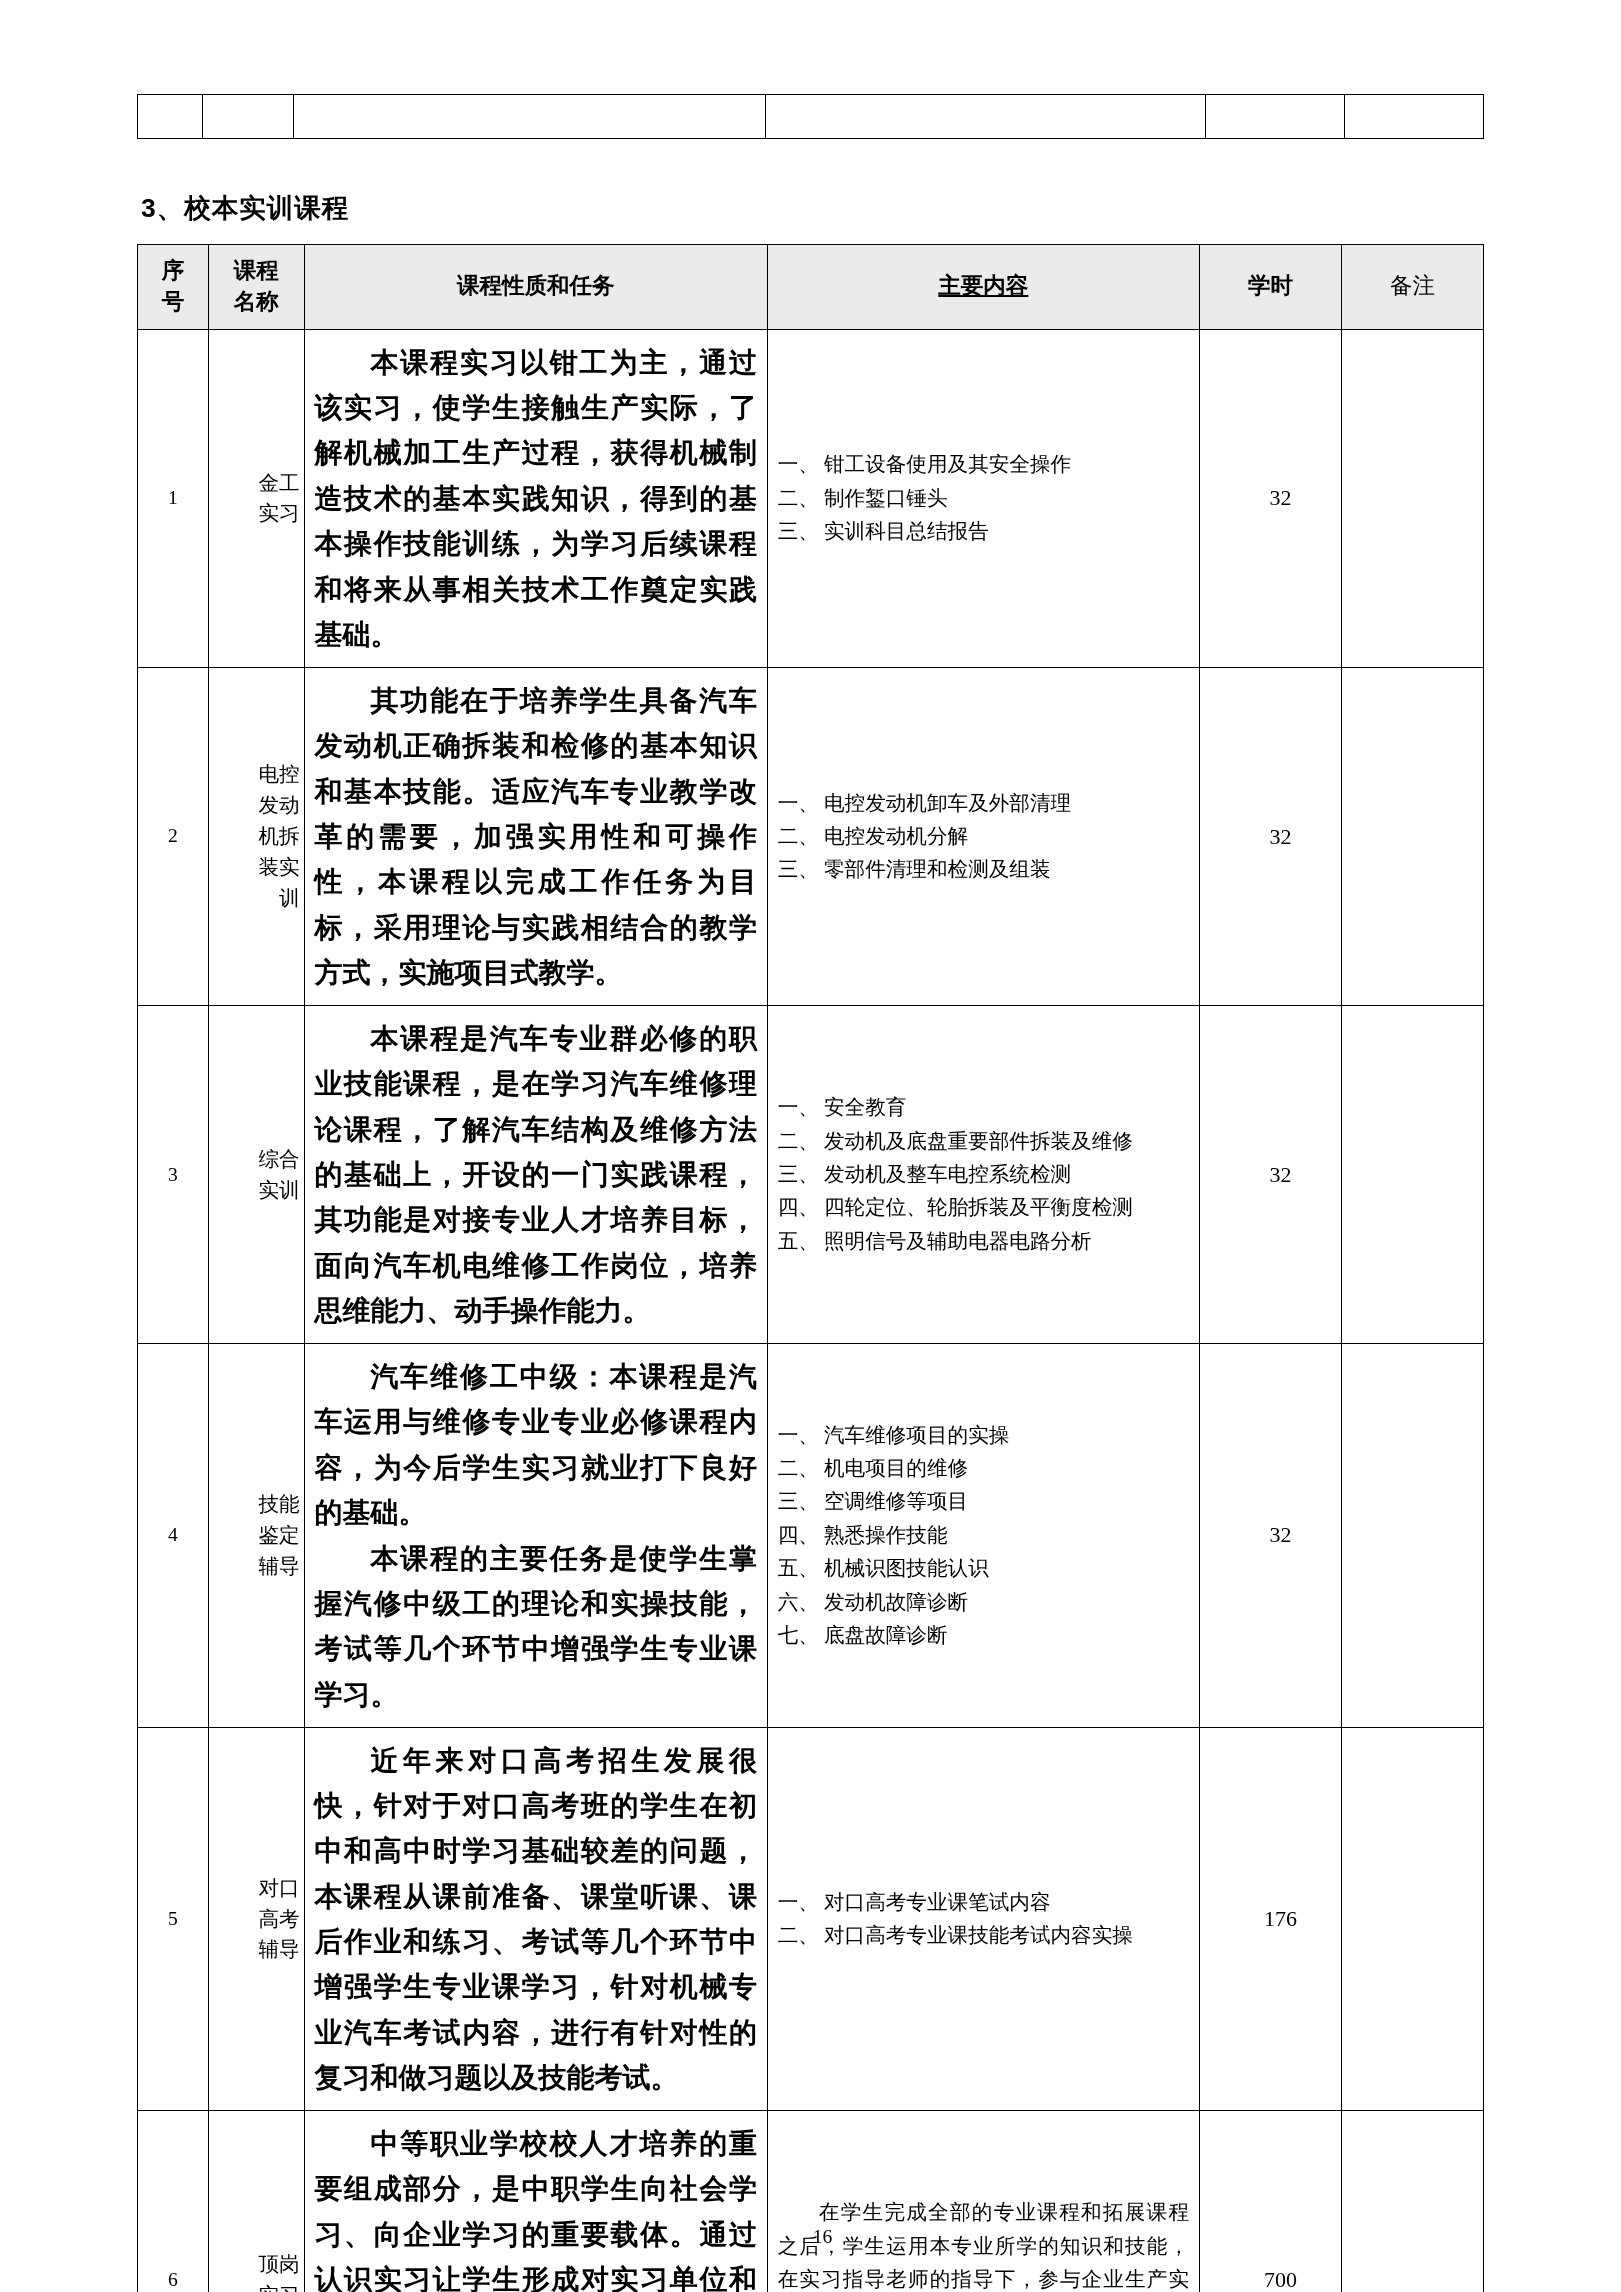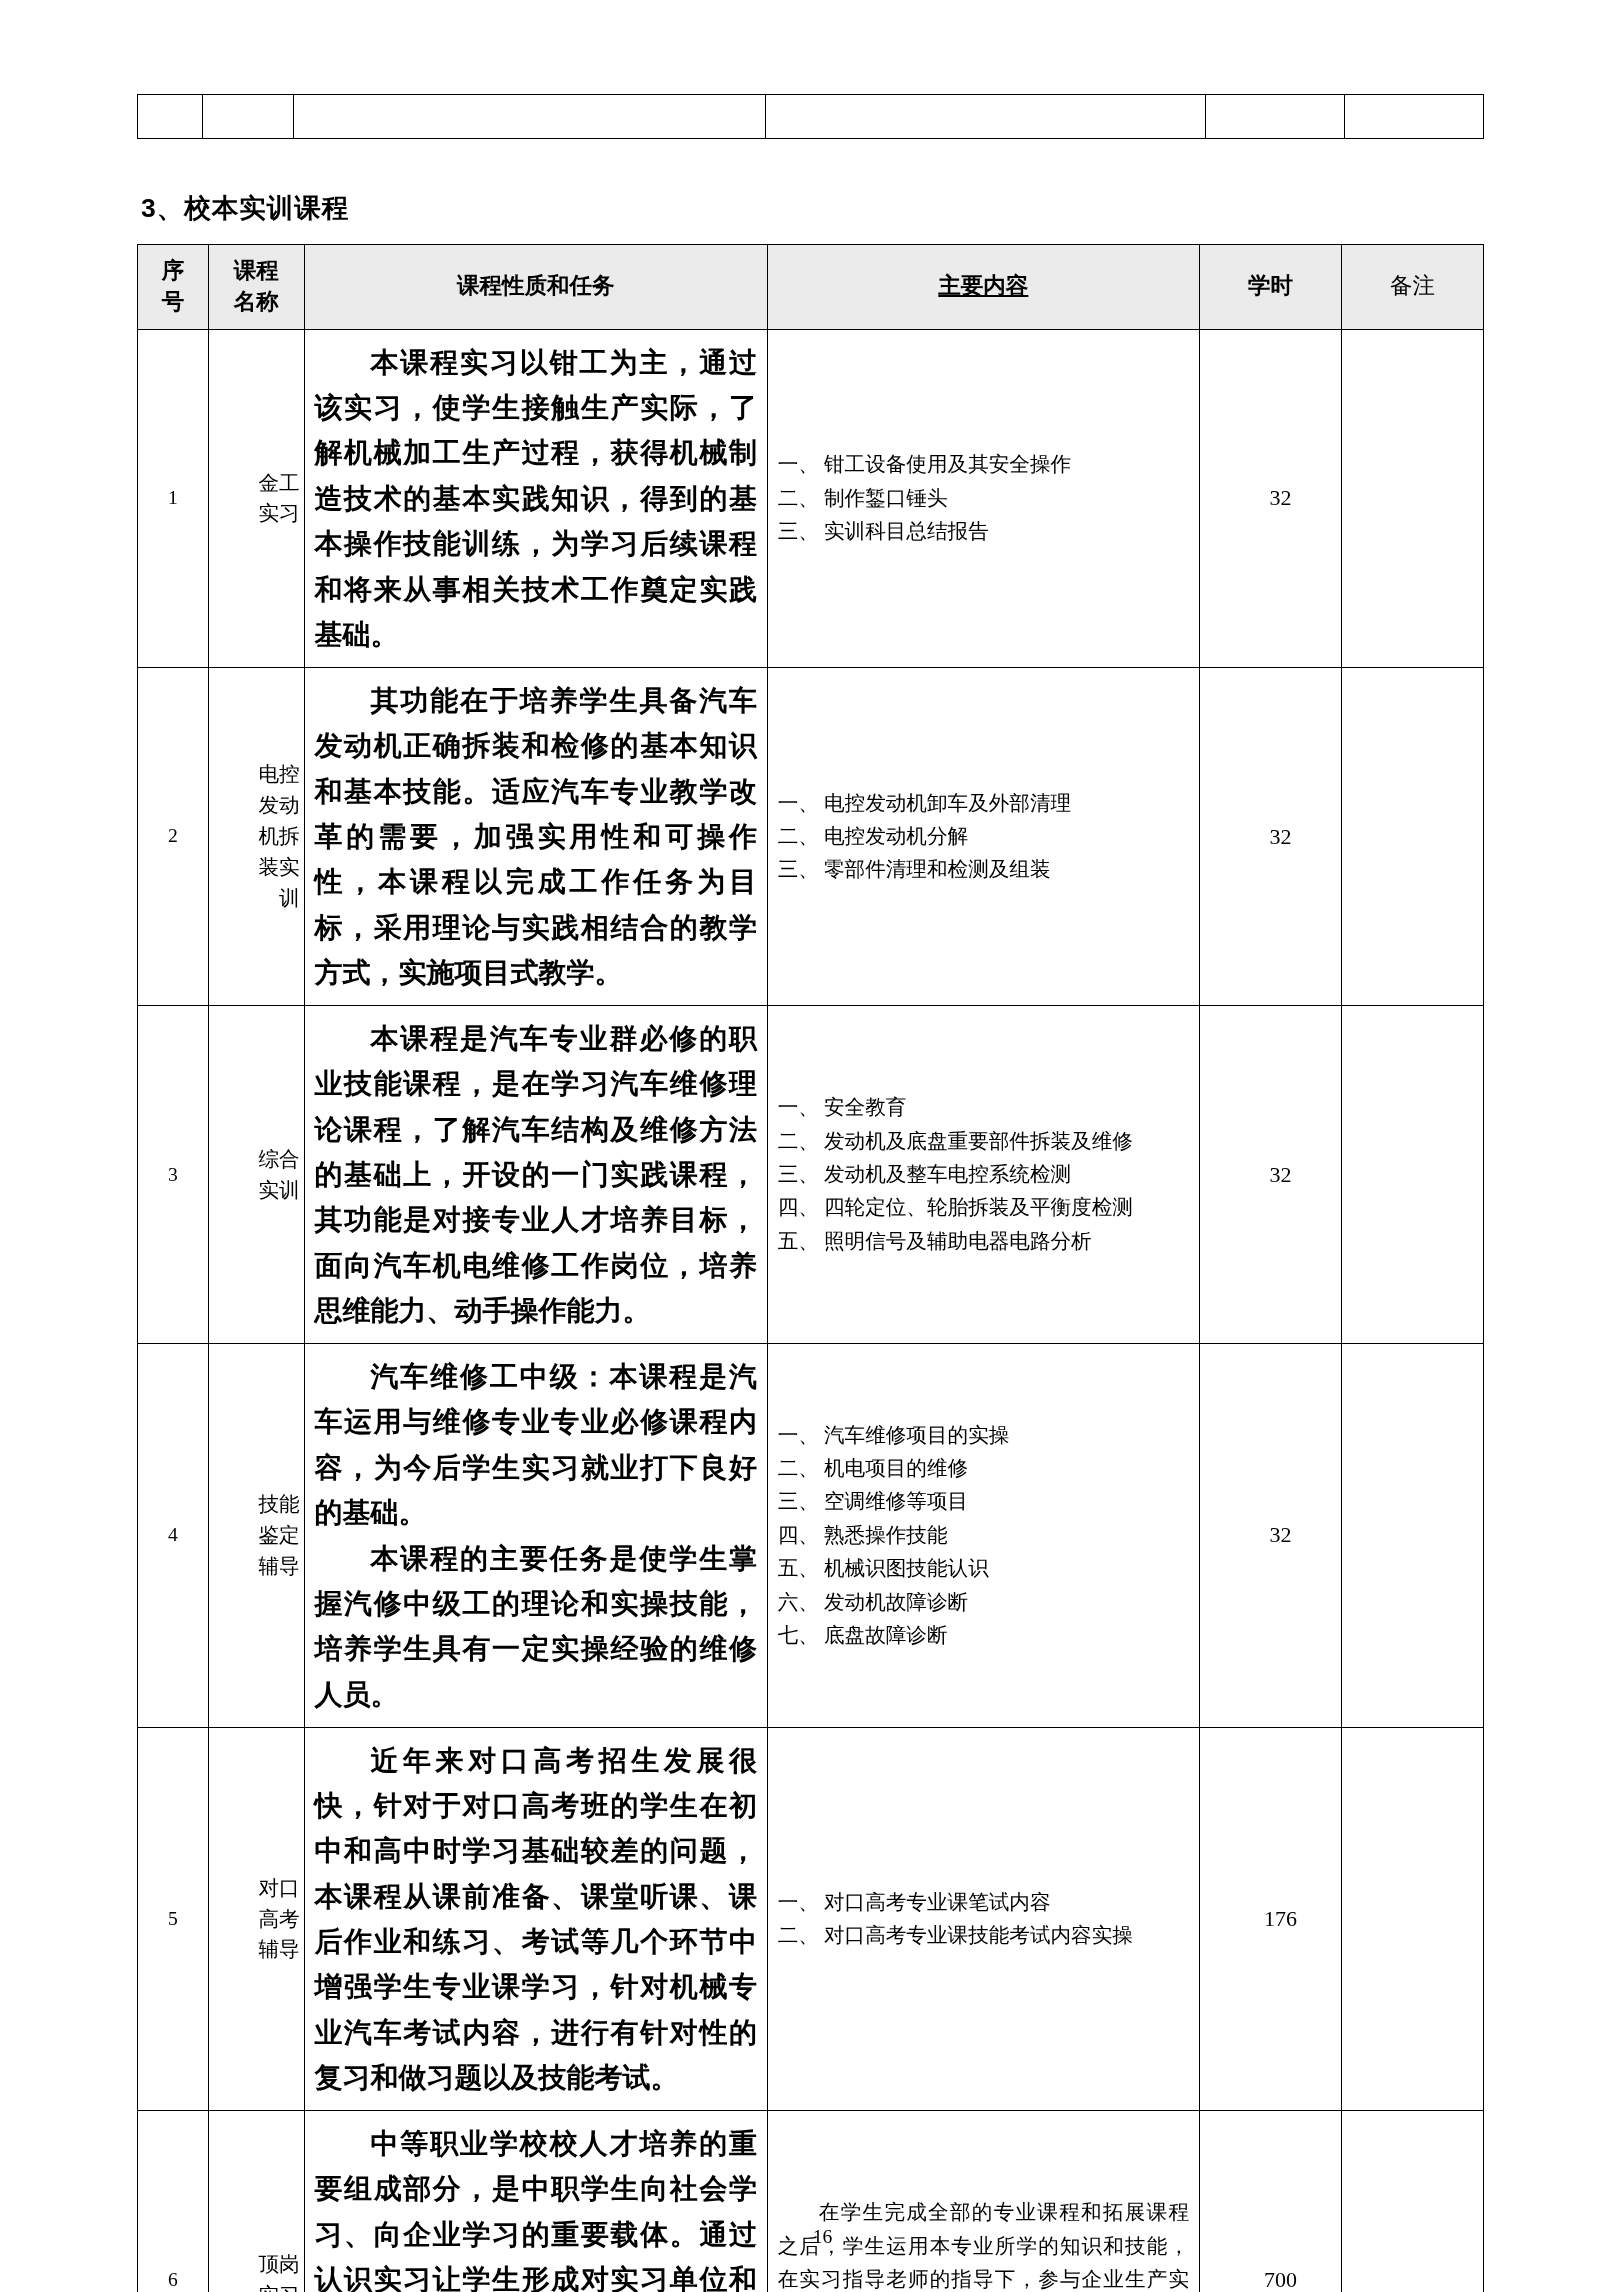--- a/index.html
+++ b/index.html
@@ -211,21 +211,21 @@
 
       <tr>
         <td class="c-no">4</td>
         <td class="c-name">
           <div>技能</div>
           <div>鉴定</div>
           <div>辅导</div>
         </td>
         <td class="c-desc">
           <p>汽车维修工中级：本课程是汽车运用与维修专业专业必修课程内容，为今后学生实习就业打下良好的基础。</p>
-          <p>本课程的主要任务是使学生掌握汽修中级工的理论和实操技能，培养学生具有一定实操经验的维修人员。</p>
+          <p>本课程的主要任务是使学生掌握汽修中级工的理论和实操技能，考试等几个环节中增强学生专业课学习。</p>
         </td>
         <td class="c-main">
           <p>一、 汽车维修项目的实操</p>
           <p>二、 机电项目的维修</p>
           <p>三、 空调维修等项目</p>
           <p>四、 熟悉操作技能</p>
           <p>五、 机械识图技能认识</p>
           <p>六、 发动机故障诊断</p>
           <p>七、 底盘故障诊断</p>
         </td>

